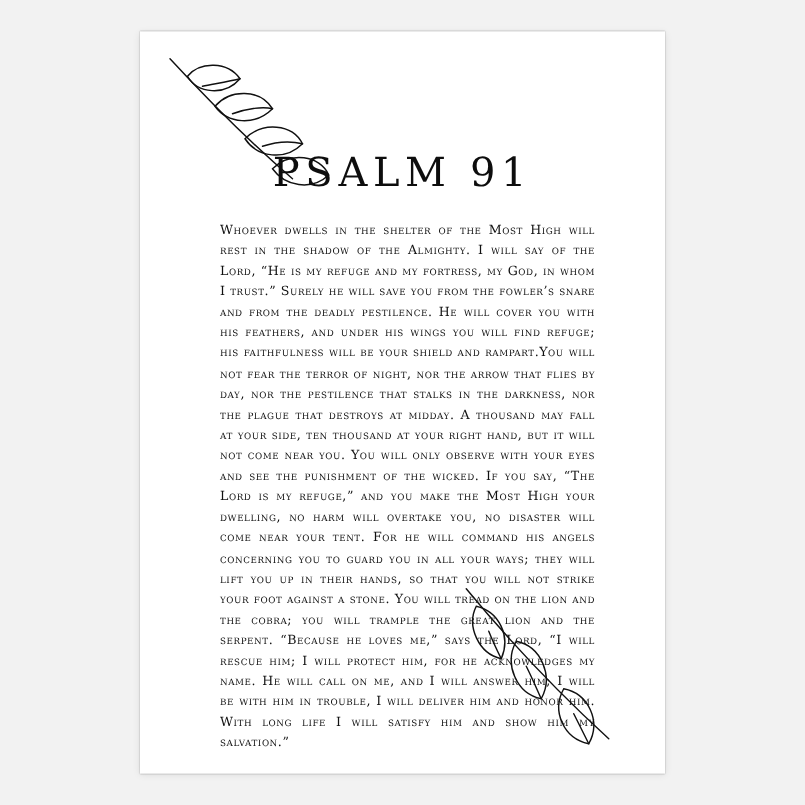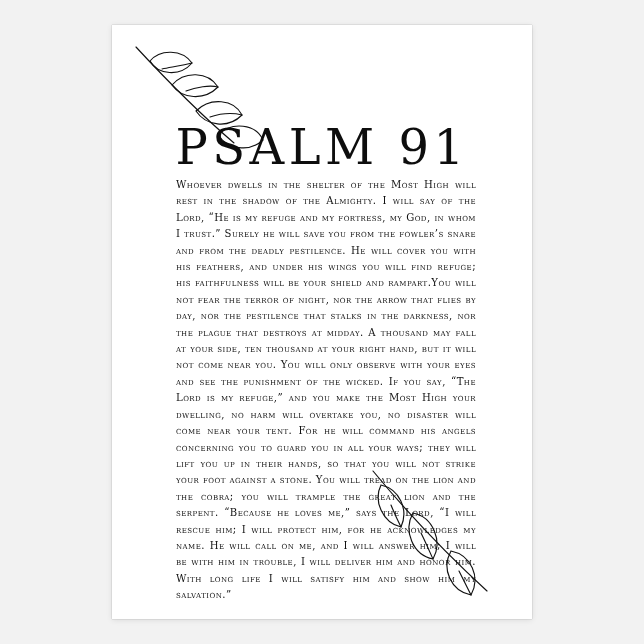--- a/index.html
+++ b/index.html
@@ -46,21 +46,21 @@
     height: 140px;
     pointer-events: none;
   }
   .title {
     position: absolute;
     left: 0;
     right: 0;
     top: 94px;
     text-align: center;
     font-family: "DejaVu Serif", serif;
-    font-size: 48px;
+    font-size: 32px;
     letter-spacing: 4.5px;
     font-weight: 400;
     color: #0d0d0d;
   }
   .body-text {
     position: absolute;
     left: 64px;
     right: 56px;
     top: 152px;
     font-family: "DejaVu Serif", serif;

